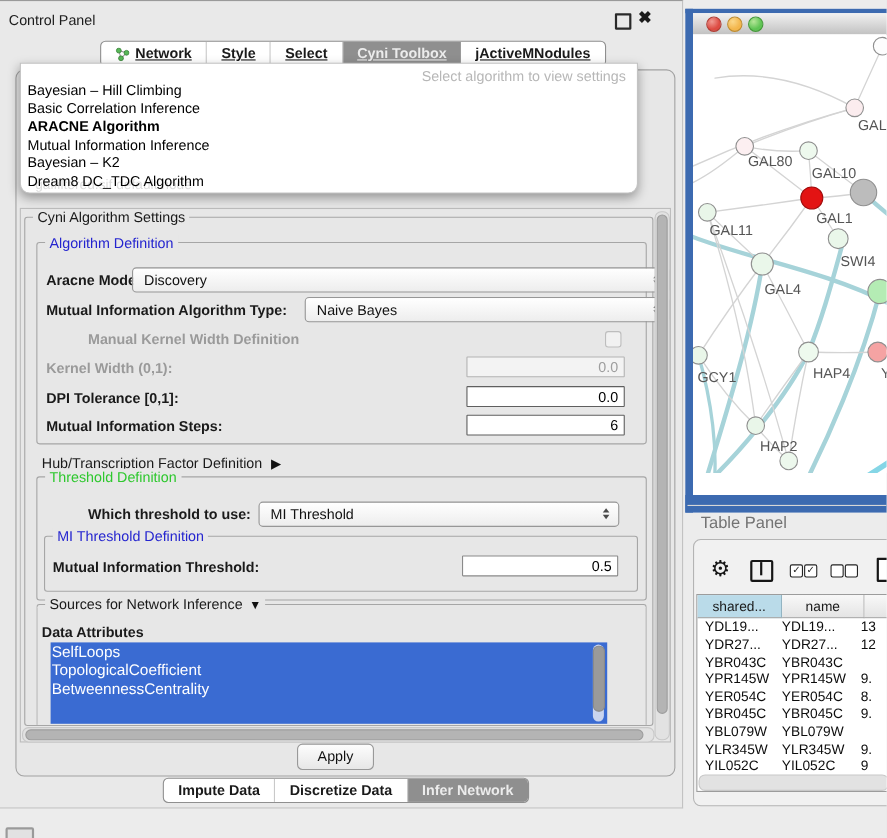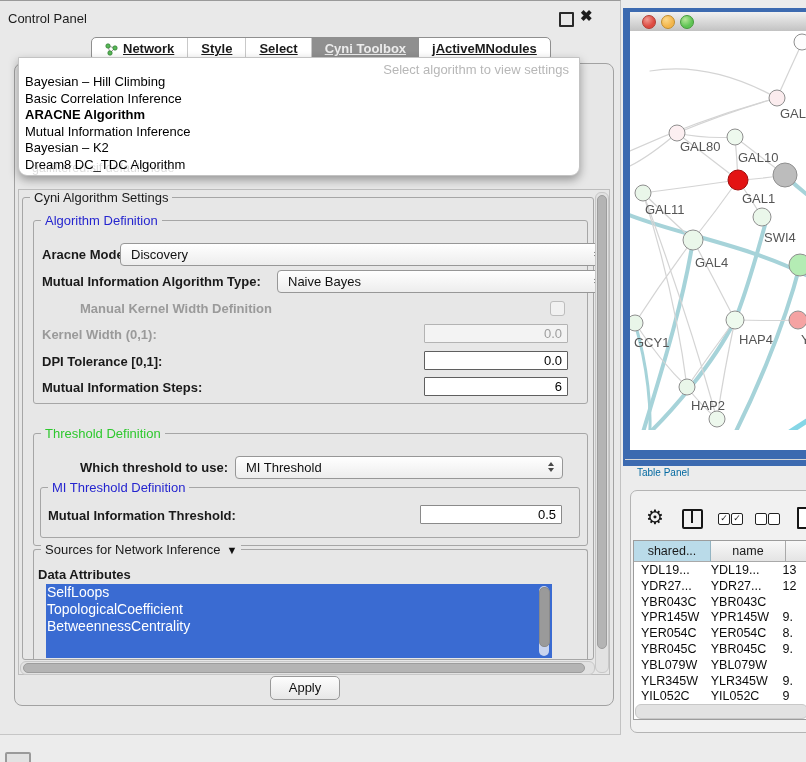--- a/index.html
+++ b/index.html
@@ -70,21 +70,21 @@
      background:#fff;box-sizing:content-box;}
   #net-titlebar{position:absolute;left:0;top:0;width:100%;height:19px;
      background:linear-gradient(#f1f1f1,#c2c2c2);border-bottom:1px solid #8e8e8e;}
   .light{position:absolute;top:3px;width:12px;height:12px;border-radius:50%;}
   #light-close{left:12px;background:radial-gradient(circle at 35% 30%,#f09a92,#dd4b42 60%);border:1px solid #b13c33;}
   #light-min{left:31px;background:radial-gradient(circle at 35% 30%,#fbd88a,#f3b64c 60%);border:1px solid #c08c2c;}
   #light-zoom{left:50px;background:radial-gradient(circle at 35% 30%,#b6e698,#5fc454 60%);border:1px solid #439a38;}
   #net-canvas{position:absolute;left:0;top:19px;width:183px;height:399px;background:#fff;overflow:hidden;}
   
   #tp-divider{left:625px;top:459px;width:181px;height:1px;background:#d6d6d6;}
-  #tp-title{left:637px;top:467px;font-size:10px;color:#0369a1;}
+  #tp-title{left:637px;top:467px;font-size:15px;color:#737373;}
   #table-panel{left:630px;top:490px;width:182px;height:241px;background:#f1f1f1;
      border:1px solid #b4b4b4;border-radius:7px;}
   #gear-icon{left:645px;top:504px;font-size:20px;color:#161616;}
   #cols-icon{left:681px;top:508px;width:17px;height:16px;border:2px solid #161616;border-radius:2px;}
   #cols-icon div{position:absolute;left:7px;top:0;width:2px;height:12px;background:#161616;}
   .cb{width:10px;height:10px;border:1.5px solid #222;border-radius:2px;font-size:9px;line-height:9px;
       text-align:center;color:#222;background:#fff;}
   #doc-icon{left:796px;top:506px;width:14px;height:18px;border:2px solid #161616;border-radius:1px;background:#fff;}
   #net-table{left:633px;top:540px;width:179px;height:178px;background:#fff;border:1px solid #9c9c9c;overflow:hidden;}
   #thead{position:absolute;left:0;top:0;height:21px;display:flex;}
@@ -164,20 +164,23 @@
     </div>
     <div class="abs flabel dis" style="left:42px;top:300px;margin-left:38px;">Manual Kernel Width Definition</div>
     <div class="abs" id="mkd-checkbox" style="left:550px;top:300px;"></div>
     <div class="abs flabel dis" style="left:42px;top:326px;">Kernel Width (0,1):</div>
     <input class="abs tinput dis" style="left: 424px; top: 323px; width: 144px;" readonly="" value="0.0">
     <div class="abs flabel" style="left:42px;top:353px;">DPI Tolerance [0,1]:</div>
     <input class="abs tinput" style="left: 424px; top: 350px; width: 144px;" readonly="" value="0.0">
     <div class="abs flabel" style="left:42px;top:379px;">Mutual Information Steps:</div>
     <input class="abs tinput" style="left: 424px; top: 376px; width: 144px;" readonly="" value="6">
 
+    <div class="abs" id="hub-row" style="left:38px;top:412px;">
+      <span>Hub/Transcription Factor Definition</span><span class="arrow-right">▶</span>
+    </div>
 
     <div class="abs group" style="left:33px;top:432px;width:553px;height:111px;">
       <span class="gtitle green">Threshold Definition</span>
     </div>
     <div class="abs flabel" style="left:80px;top:459px;">Which threshold to use:</div>
     <div class="abs combo" style="left:235px;top:455px;width:292px;height:21px;">
       <span>MI Threshold</span>
       <span class="arrows">
           <span class="tri-up"></span>
           <span class="tri-dn"></span>
@@ -204,20 +207,31 @@
 
     <div class="abs sb-track" style="left:595px;top:191px;width:12px;height:479px;">
       <div class="sb-thumb" style="position:absolute;left:1px;top:2px;width:8px;height:452px;"></div>
     </div>
     <div class="abs sb-track" style="left:20px;top:660px;width:573px;height:12px;">
       <div class="sb-thumb" style="position:absolute;left:2px;top:1px;width:560px;height:8px;"></div>
     </div>
 
     <div class="abs" id="apply-btn">Apply</div>
 
+    <div class="abs seg" id="bottom-tabs">
+        <div class="tab">
+          <span>Impute Data</span>
+        </div>
+        <div class="tab">
+          <span>Discretize Data</span>
+        </div>
+        <div class="tab sel">
+          <span>Infer Network</span>
+        </div>
+      </div>
 
     <div class="abs" id="algo-popup">
       <div id="algo-prompt">Select algorithm to view settings</div>
       <div id="algo-list">
           <div class="pitem">Bayesian – Hill Climbing</div>
           <div class="pitem">Basic Correlation Inference</div>
           <div class="pitem sel">ARACNE Algorithm</div>
           <div class="pitem">Mutual Information Inference</div>
           <div class="pitem">Bayesian – K2</div>
           <div class="pitem">Dream8 DC_TDC Algorithm</div>

